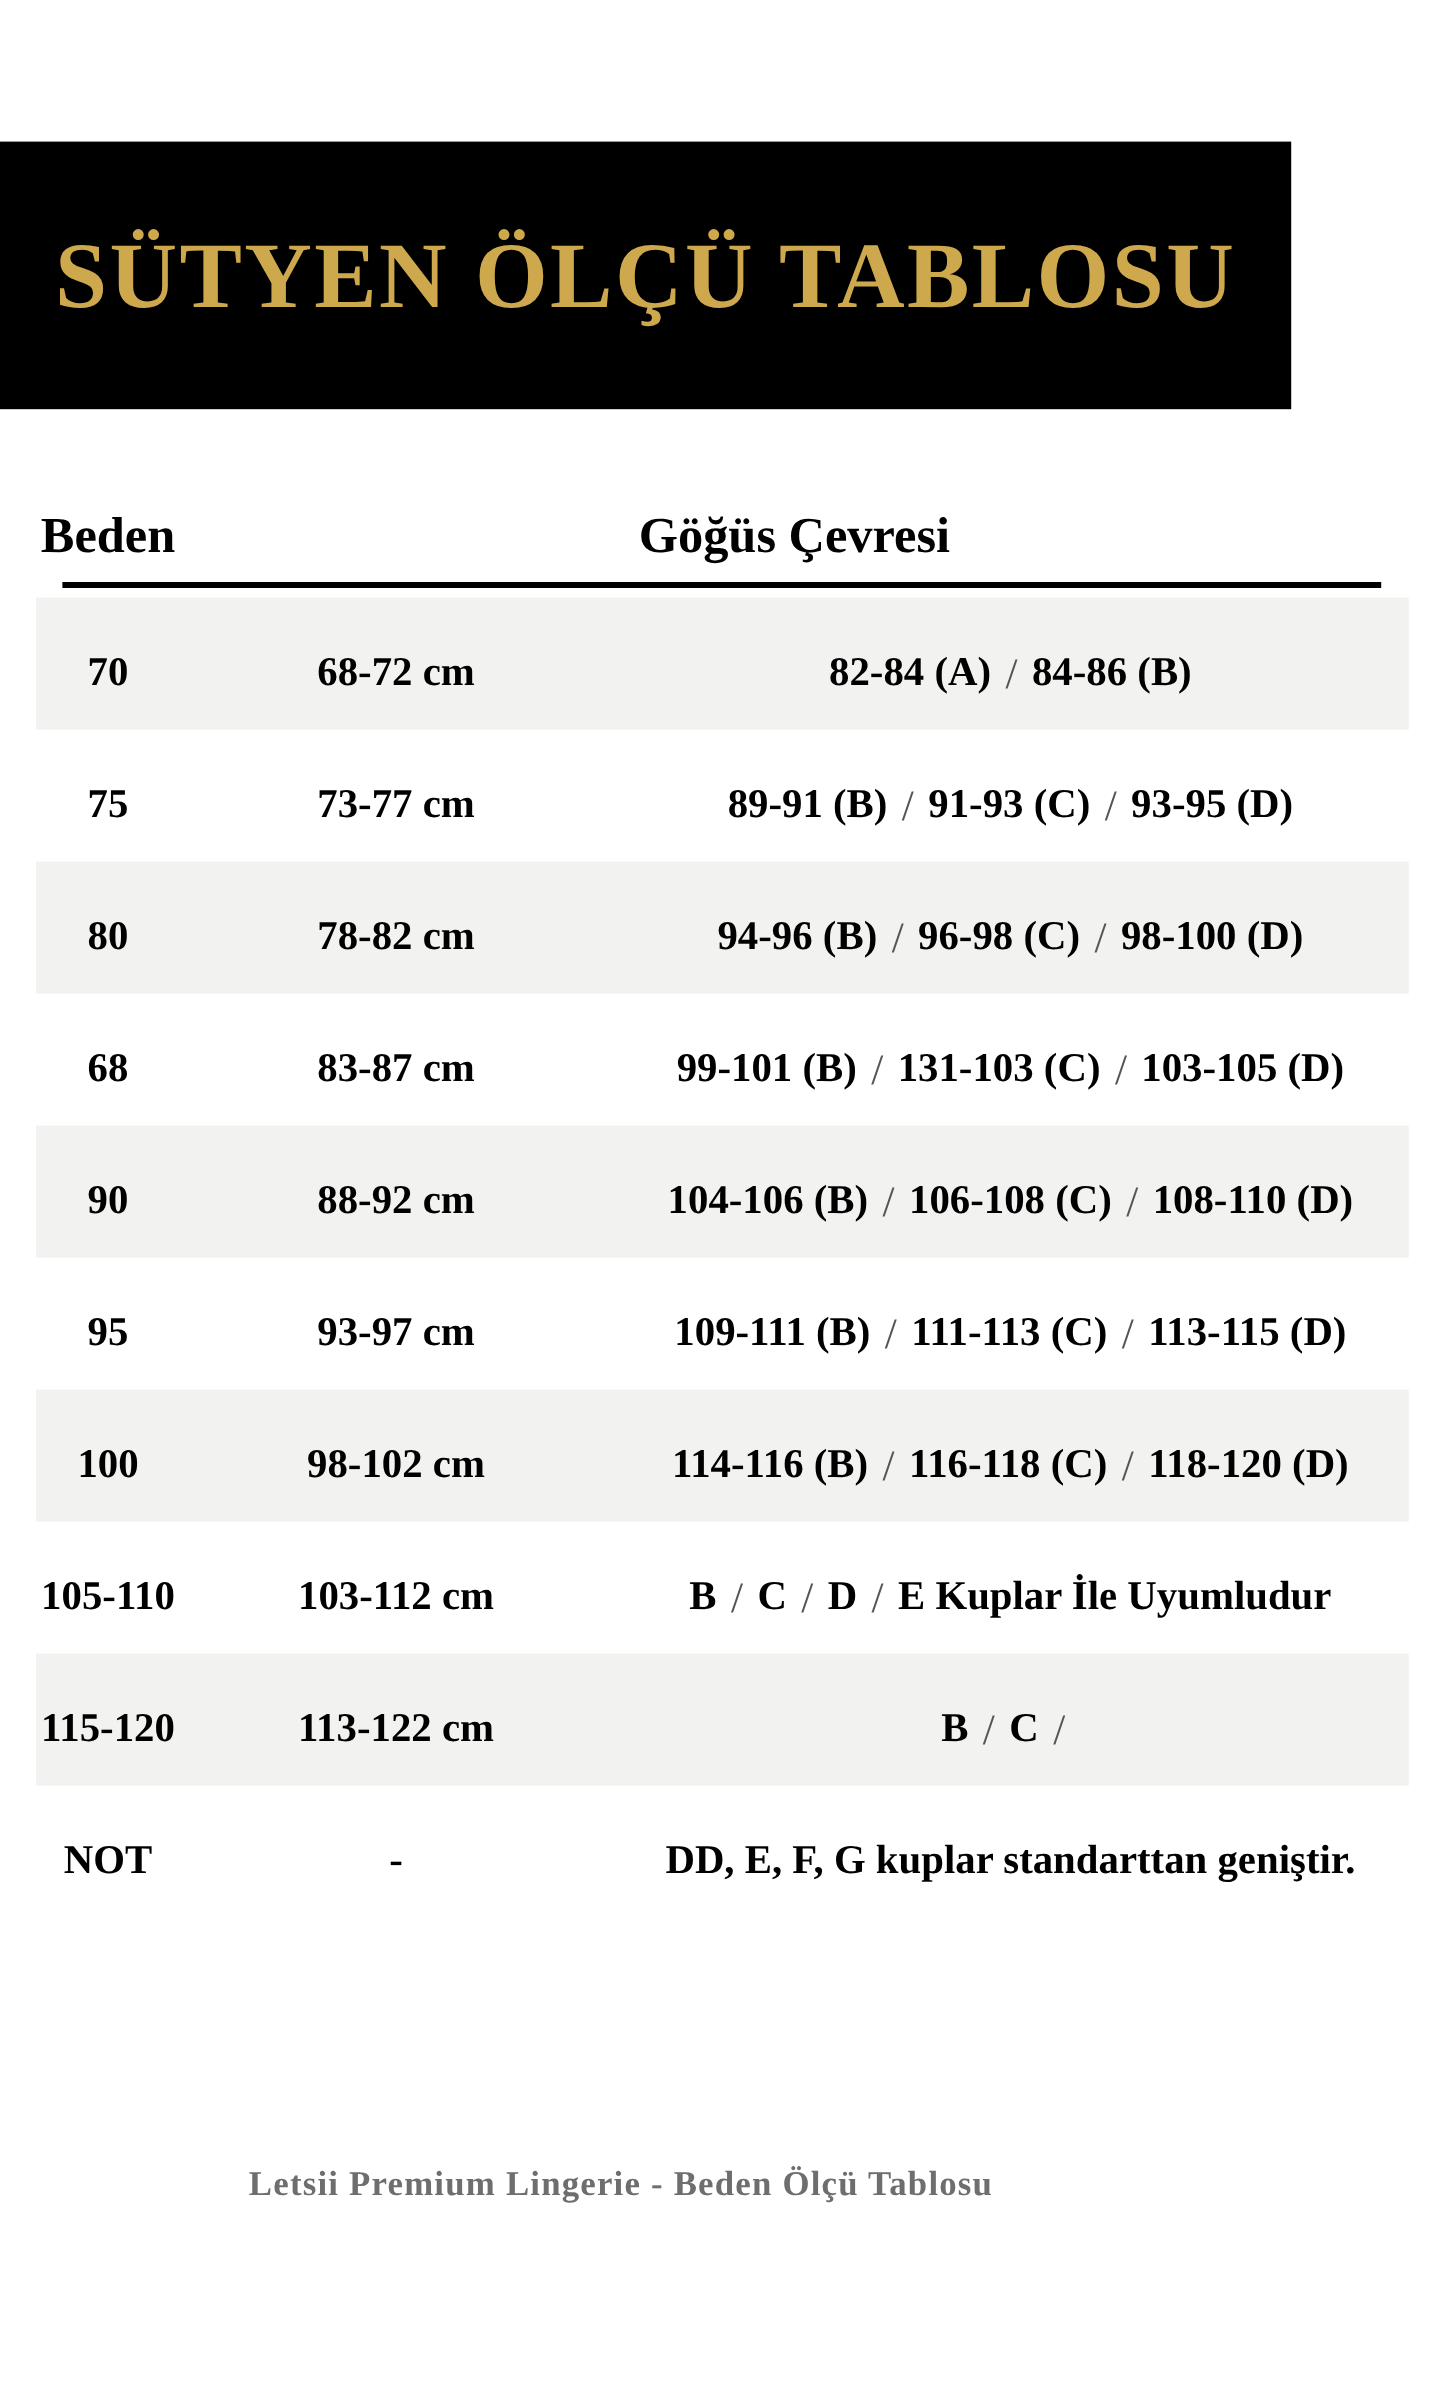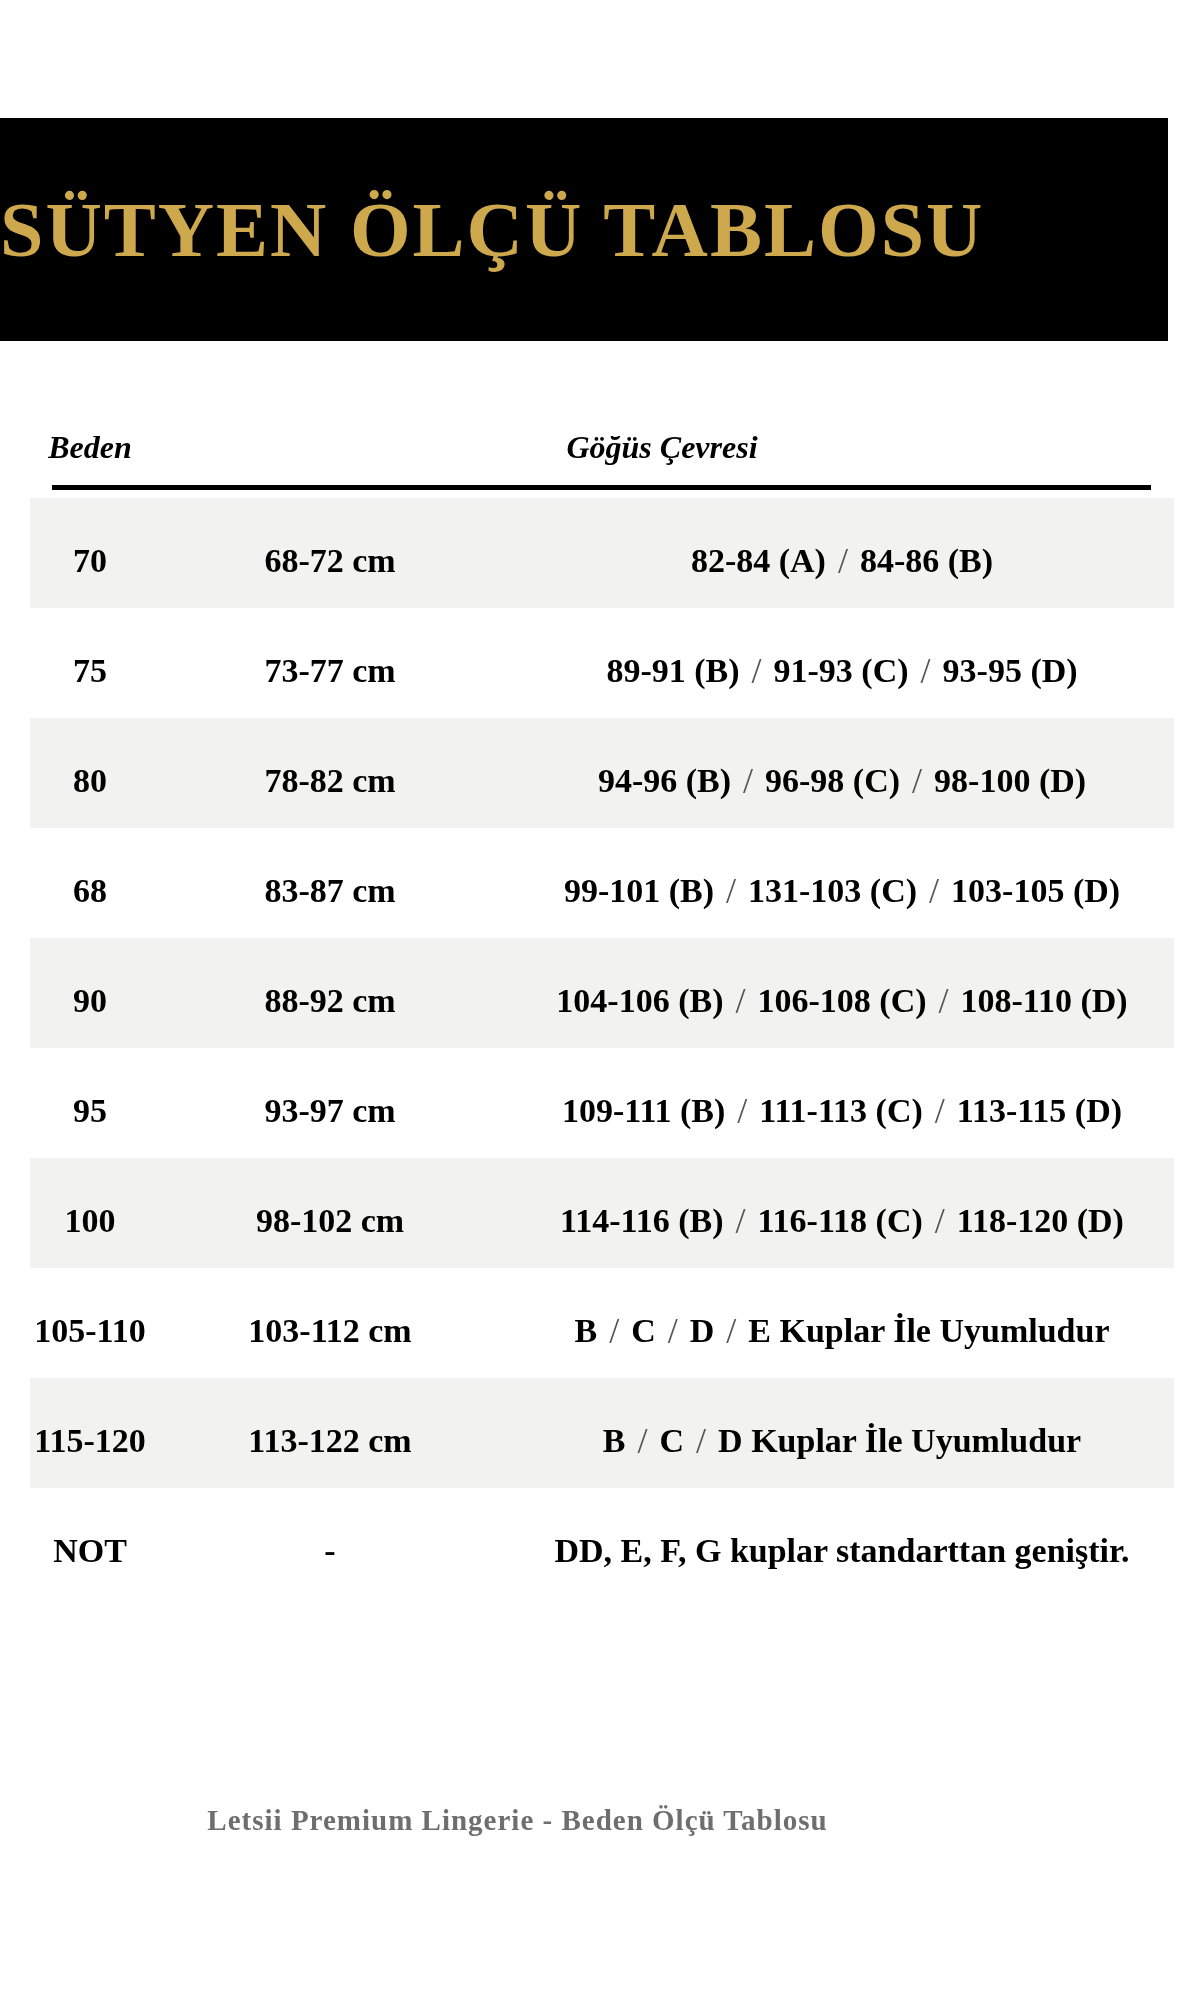--- a/index.html
+++ b/index.html
@@ -1,30 +1,30 @@
 <!DOCTYPE html>
 <html style="--gold: #CDA84C; --stripe: #F2F2F0; --slash: #555555; --fgray: #6E6E6E;"><head>
 <meta charset="utf-8">
 <style>
   html,body{margin:0;padding:0;}
   body{
     width:1200px;height:2000px;position:relative;background:#ffffff;
     font-family:"Liberation Serif", serif;color:#000;
   }
   .banner{
-    position:absolute;top:118px;left:0;width:1168px;height:223px;
-    background:#000;display:flex;align-items:center;
+    position:absolute;top:118px;left:0;width:1076px;height:223px;
+    background:#000;display:flex;align-items:center;justify-content:center;
   }
   .banner h1{
     margin:0;font-size:78px;font-weight:700;letter-spacing:2px;
     color:var(--gold,#CDA84C);white-space:nowrap;
   }
   .header-row{
     position:absolute;top:418px;left:30px;width:1144px;height:58px;
-    display:flex;align-items:center;font-weight:700;font-size:32px;font-style:italic;
+    display:flex;align-items:center;font-weight:700;font-size:42px;
   }
   .cell-1{width:120px;display:flex;justify-content:center;align-items:center;text-align:center;}
   .cell-2{width:360px;display:flex;justify-content:center;align-items:center;text-align:center;}
   .cell-3{flex:1;display:flex;justify-content:center;align-items:center;text-align:center;white-space:nowrap;}
   .rule{
     position:absolute;top:485px;left:52px;width:1099px;height:5px;background:#000;
   }
   .rows{
     position:absolute;top:498px;left:30px;width:1144px;
   }
@@ -145,21 +145,20 @@
       </div>
     </div>
     <div class="row stripe">
       <div class="cell-1">115-120</div>
       <div class="cell-2">113-122 cm</div>
       <div class="cell-3">
         <span>B</span>
         <span class="slash">/</span>
         <span>C</span>
         <span class="slash">/</span>
-        <span>D Kuplar İle Uyumludur</span>
       </div>
     </div>
     <div class="row">
       <div class="cell-1">NOT</div>
       <div class="cell-2">-</div>
       <div class="cell-3">
         <span>DD, E, F, G kuplar standarttan geniştir.</span>
       </div>
     </div>
   </div>

